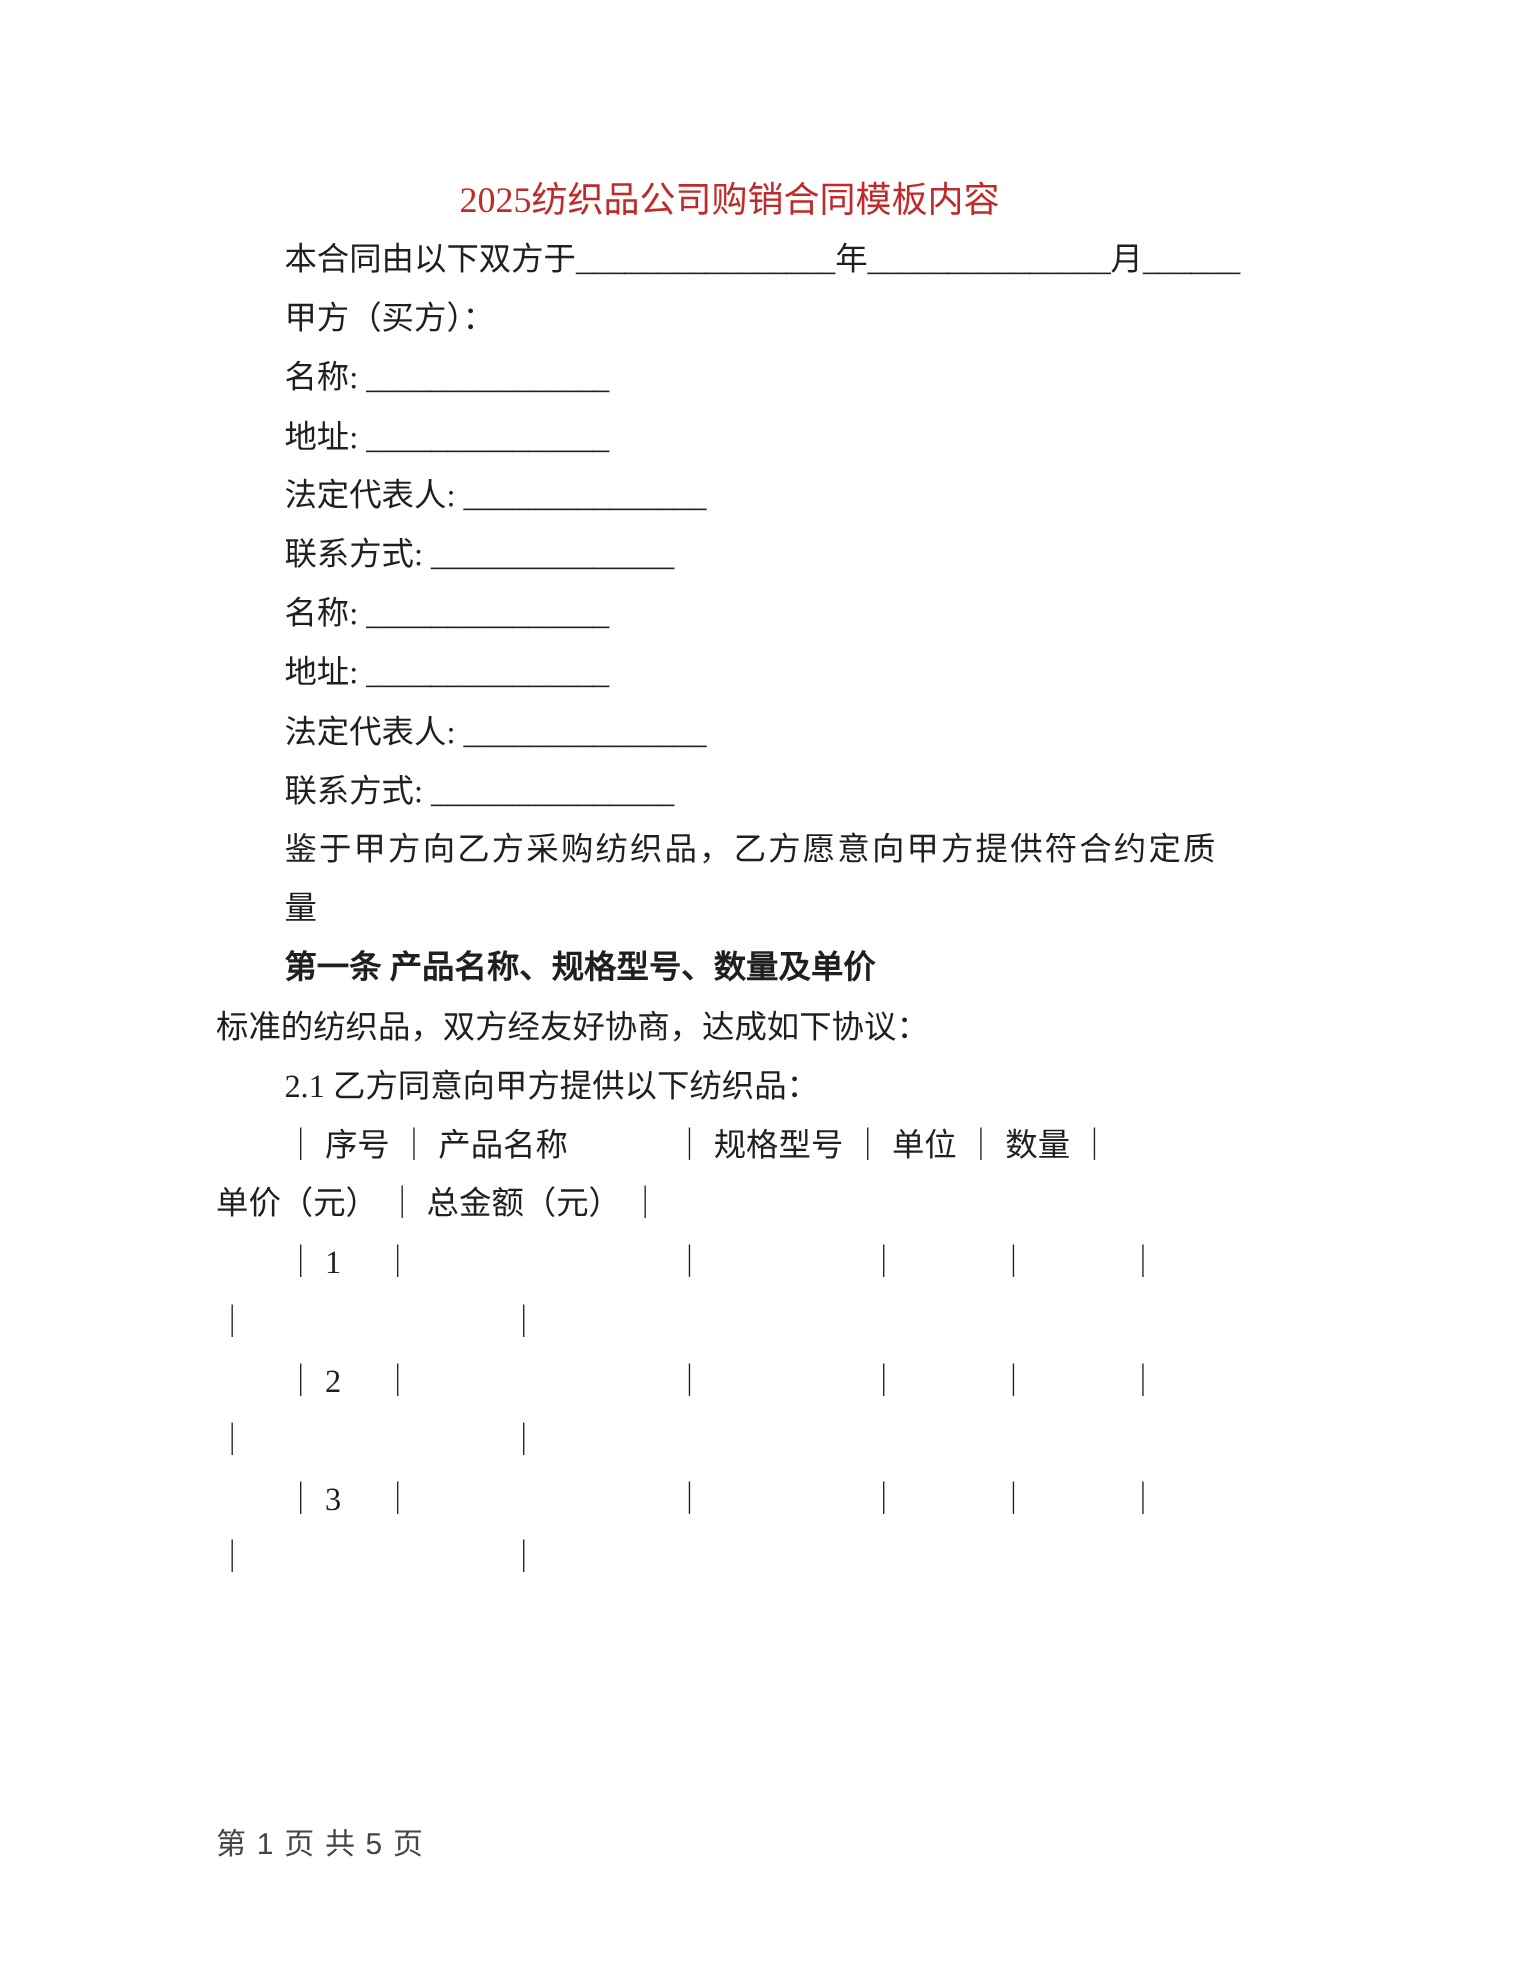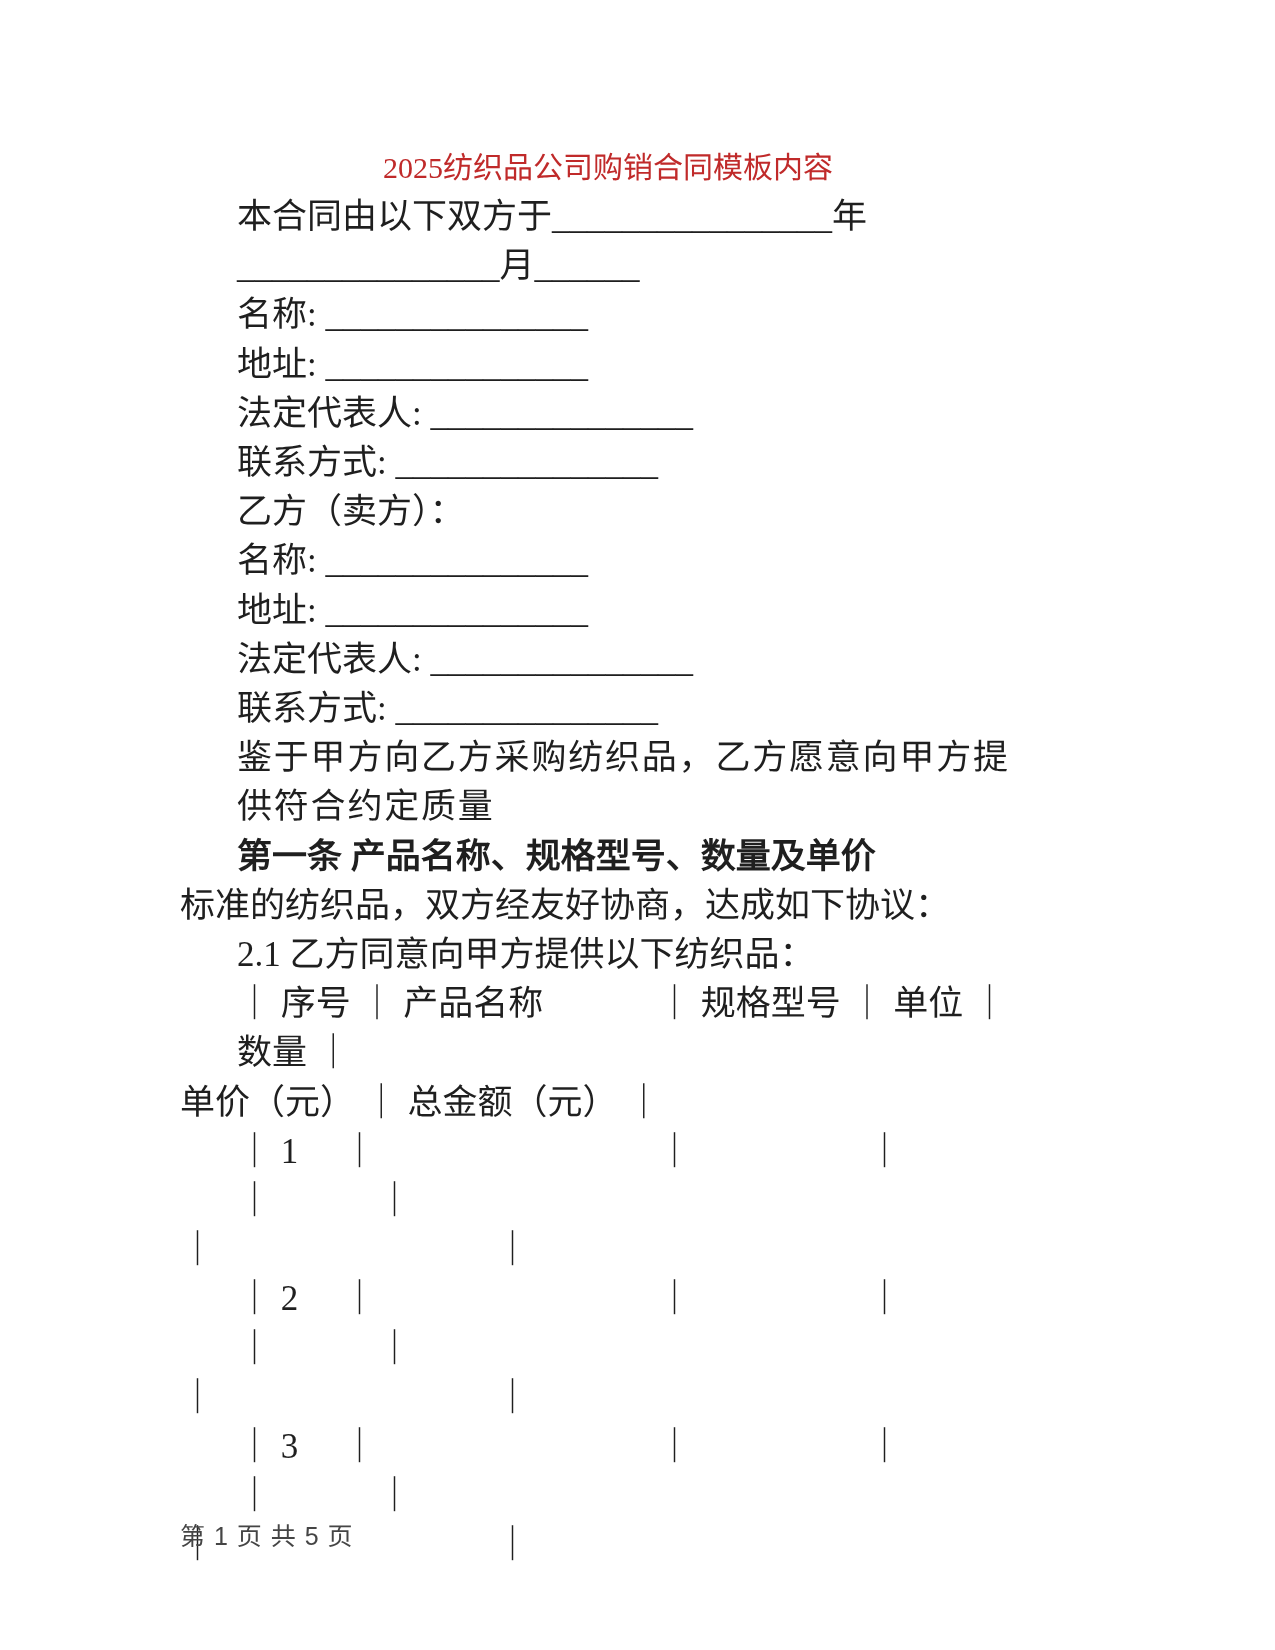--- a/index.html
+++ b/index.html
@@ -19,21 +19,21 @@
     width: 856px;
   }
   .title {
     font-size: 30px;
     line-height: 49px;
     text-align: center;
     color: #c02a2a;
     white-space: pre-wrap;
   }
   .line {
-    font-size: 35px;
+    font-size: 27px;
     line-height: 49.2px;
     white-space: pre-wrap;
   }
   .indent { padding-left: 57px; }
   .bold { font-weight: 700; }
   .ls18 { letter-spacing: 1.8px; }
   .footer {
     position: absolute;
     left: 180px;
     top: 1516px;
@@ -48,26 +48,26 @@
 </head>
 <body>
 
 <div class="page">
   <div class="content">
 
     <div class="title">2025纺织品公司购销合同模板内容</div>
 
     <div class="line indent">本合同由以下双方于________________年_______________月______</div>
 
+    <div class="line indent">甲方（买方）：</div>
     <div class="line indent">名称: _______________</div>
     <div class="line indent">地址: _______________</div>
     <div class="line indent">法定代表人: _______________</div>
     <div class="line indent">联系方式: _______________</div>
 
-    <div class="line indent">乙方（卖方）：</div>
     <div class="line indent">名称: _______________</div>
     <div class="line indent">地址: _______________</div>
     <div class="line indent">法定代表人: _______________</div>
     <div class="line indent">联系方式: _______________</div>
 
     <div class="line indent ls18">鉴于甲方向乙方采购纺织品，乙方愿意向甲方提供符合约定质量</div>
     <div class="line indent bold">第一条 产品名称、规格型号、数量及单价</div>
 
     <div class="line">标准的纺织品，双方经友好协商，达成如下协议：</div>
     <div class="line indent">2.1 乙方同意向甲方提供以下纺织品：</div>

